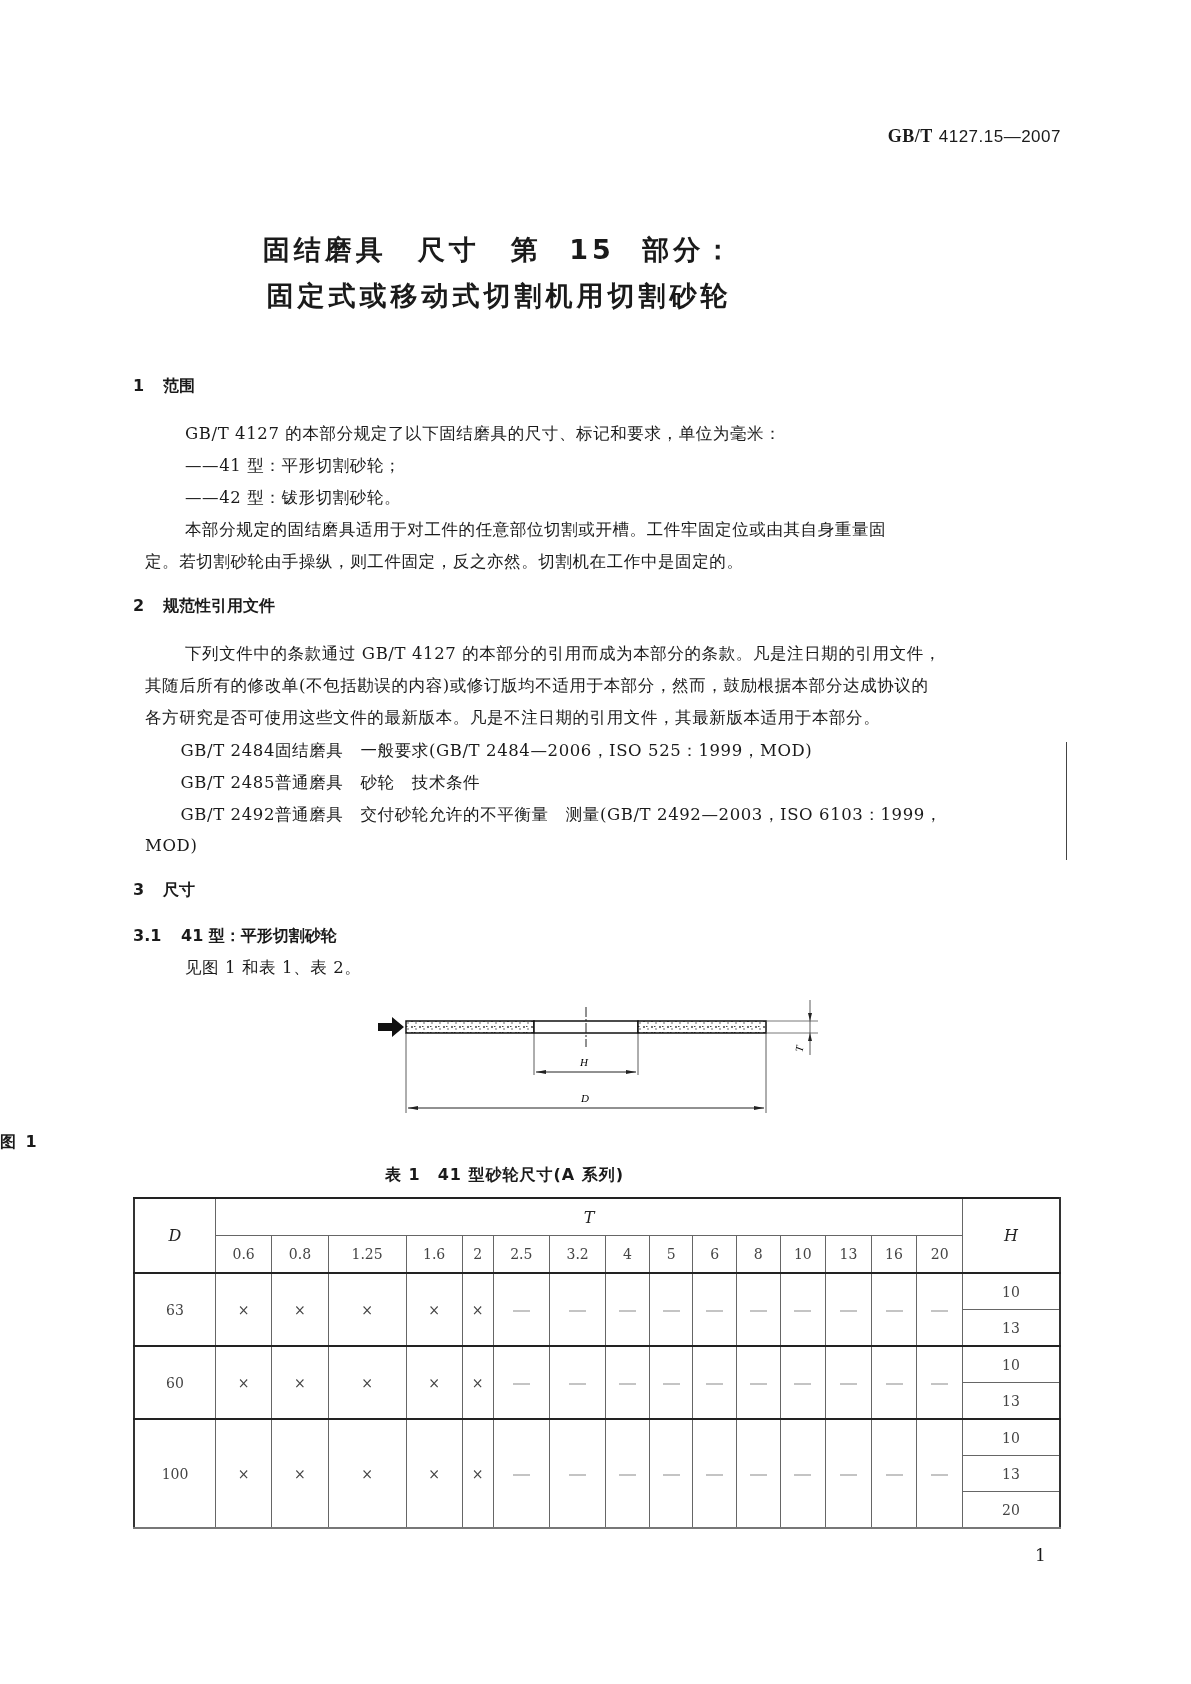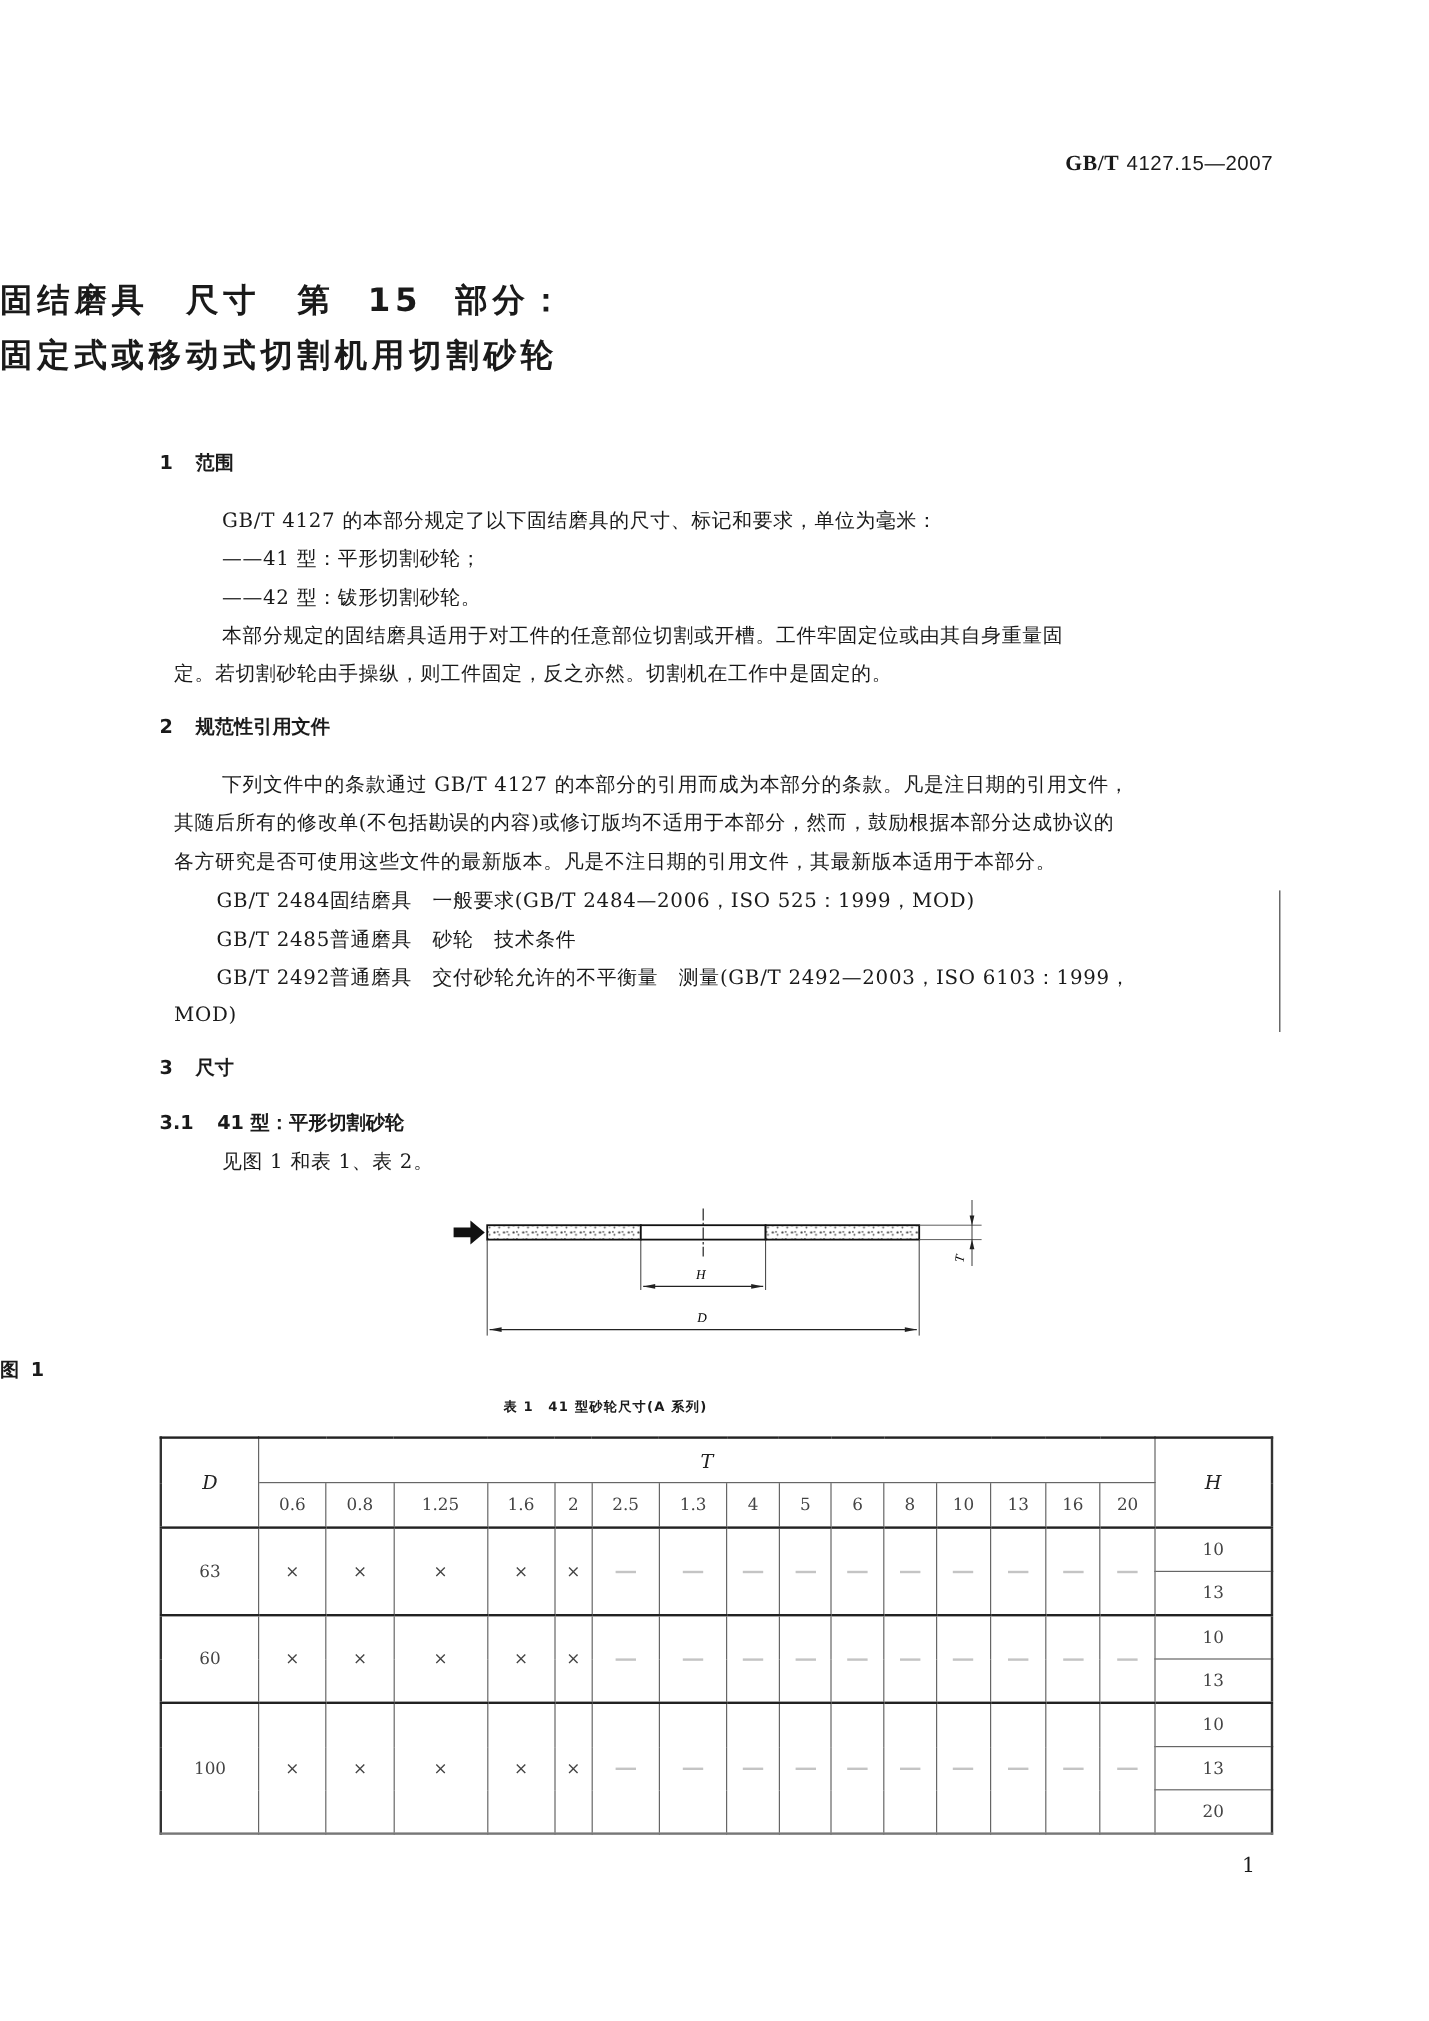--- a/index.html
+++ b/index.html
@@ -2,35 +2,35 @@
 <html><head>
 <meta charset="utf-8">
 <style>
   html, body { margin:0; padding:0; background:#ffffff; }
   body { width:1191px; height:1684px; position:relative; overflow:hidden; color:#1a1a1a;
          font-family:"DejaVu Serif","Liberation Serif",serif; }
   .abs { position:absolute; }
   .std-code { right:130px; top:126px; font-size:17px; letter-spacing:0.5px; }
   .std-code b { font-family:"Liberation Serif",serif; font-weight:bold; font-size:18px; }
   .std-code span { font-family:"Liberation Sans",sans-serif; }
-  .title { left:0; width:998px; text-align:left; font-family:"DejaVu Sans","Liberation Sans",sans-serif;
+  .title { left:0; width:998px; text-align:center; font-family:"DejaVu Sans","Liberation Sans",sans-serif;
            font-weight:bold; font-size:27px; letter-spacing:4px; }
   .title1 { top:232px; word-spacing:14px; }
   .title2 { top:278px; }
   .h { font-family:"DejaVu Sans","Liberation Sans",sans-serif; font-weight:bold; font-size:16px; left:133px; }
   .h .num { display:inline-block; width:30px; }
   .p { font-size:16.5px; line-height:32px; left:145px; width:930px; letter-spacing:0.6px; }
   .ind { padding-left:40px; }
   .ref { left:173px; font-size:16.5px; letter-spacing:0.6px; }
   .ref .c { display:inline-block; width:102px;text-align:right; }
   .revbar { left:1066px; top:742px; width:1px; height:118px; background:#444; }
   
   .fig { left:370px; top:995px; width:480px; height:130px; }
   .fig-cap { left:0; width:1191px; text-align:left; top:1132px; font-family:"DejaVu Sans",sans-serif; font-weight:bold; font-size:16px; letter-spacing:2px; }
-  .tbl-cap { left:0; width:1009px; text-align:center; top:1165px; font-family:"DejaVu Sans",sans-serif; font-weight:bold; font-size:11px; letter-spacing:1px; }
+  .tbl-cap { left:0; width:1009px; text-align:center; top:1165px; font-family:"DejaVu Sans",sans-serif; font-weight:bold; font-size:16px; letter-spacing:1px; }
   
   table.t1 { position:absolute; left:133px; top:1197px; width:928px; border-collapse:collapse;
              border-top:2.5px solid #222; border-bottom:2.5px solid #777; border-left:2px solid #333; border-right:2px solid #333; }
   table.t1 td { border:1px solid #666; text-align:center; font-size:14px; color:#444; padding:0; }
   table.t1 .hdr td { height:36px; }
   table.t1 tr.sep td { border-top:2px solid #222; }
   .it { font-style:italic; font-size:16px; color:#222; }
   .x { color:#777; font-size:16px; }
   .dash { display:inline-block; width:17px; height:2px; background:#c4c4c4; vertical-align:middle; }
   .hcell { height:35px; }
@@ -132,21 +132,21 @@
     <td colspan="15"><span class="it">T</span></td>
     <td rowspan="2" style="width:96px"><span class="it">H</span></td>
   </tr>
   <tr class="hdr">
     <td>0.6</td>
     <td>0.8</td>
     <td>1.25</td>
     <td>1.6</td>
     <td>2</td>
     <td>2.5</td>
-    <td>1.3</td>
+    <td>3.2</td>
     <td>4</td>
     <td>5</td>
     <td>6</td>
     <td>8</td>
     <td>10</td>
     <td>13</td>
     <td>16</td>
     <td>20</td>
   </tr>
 

